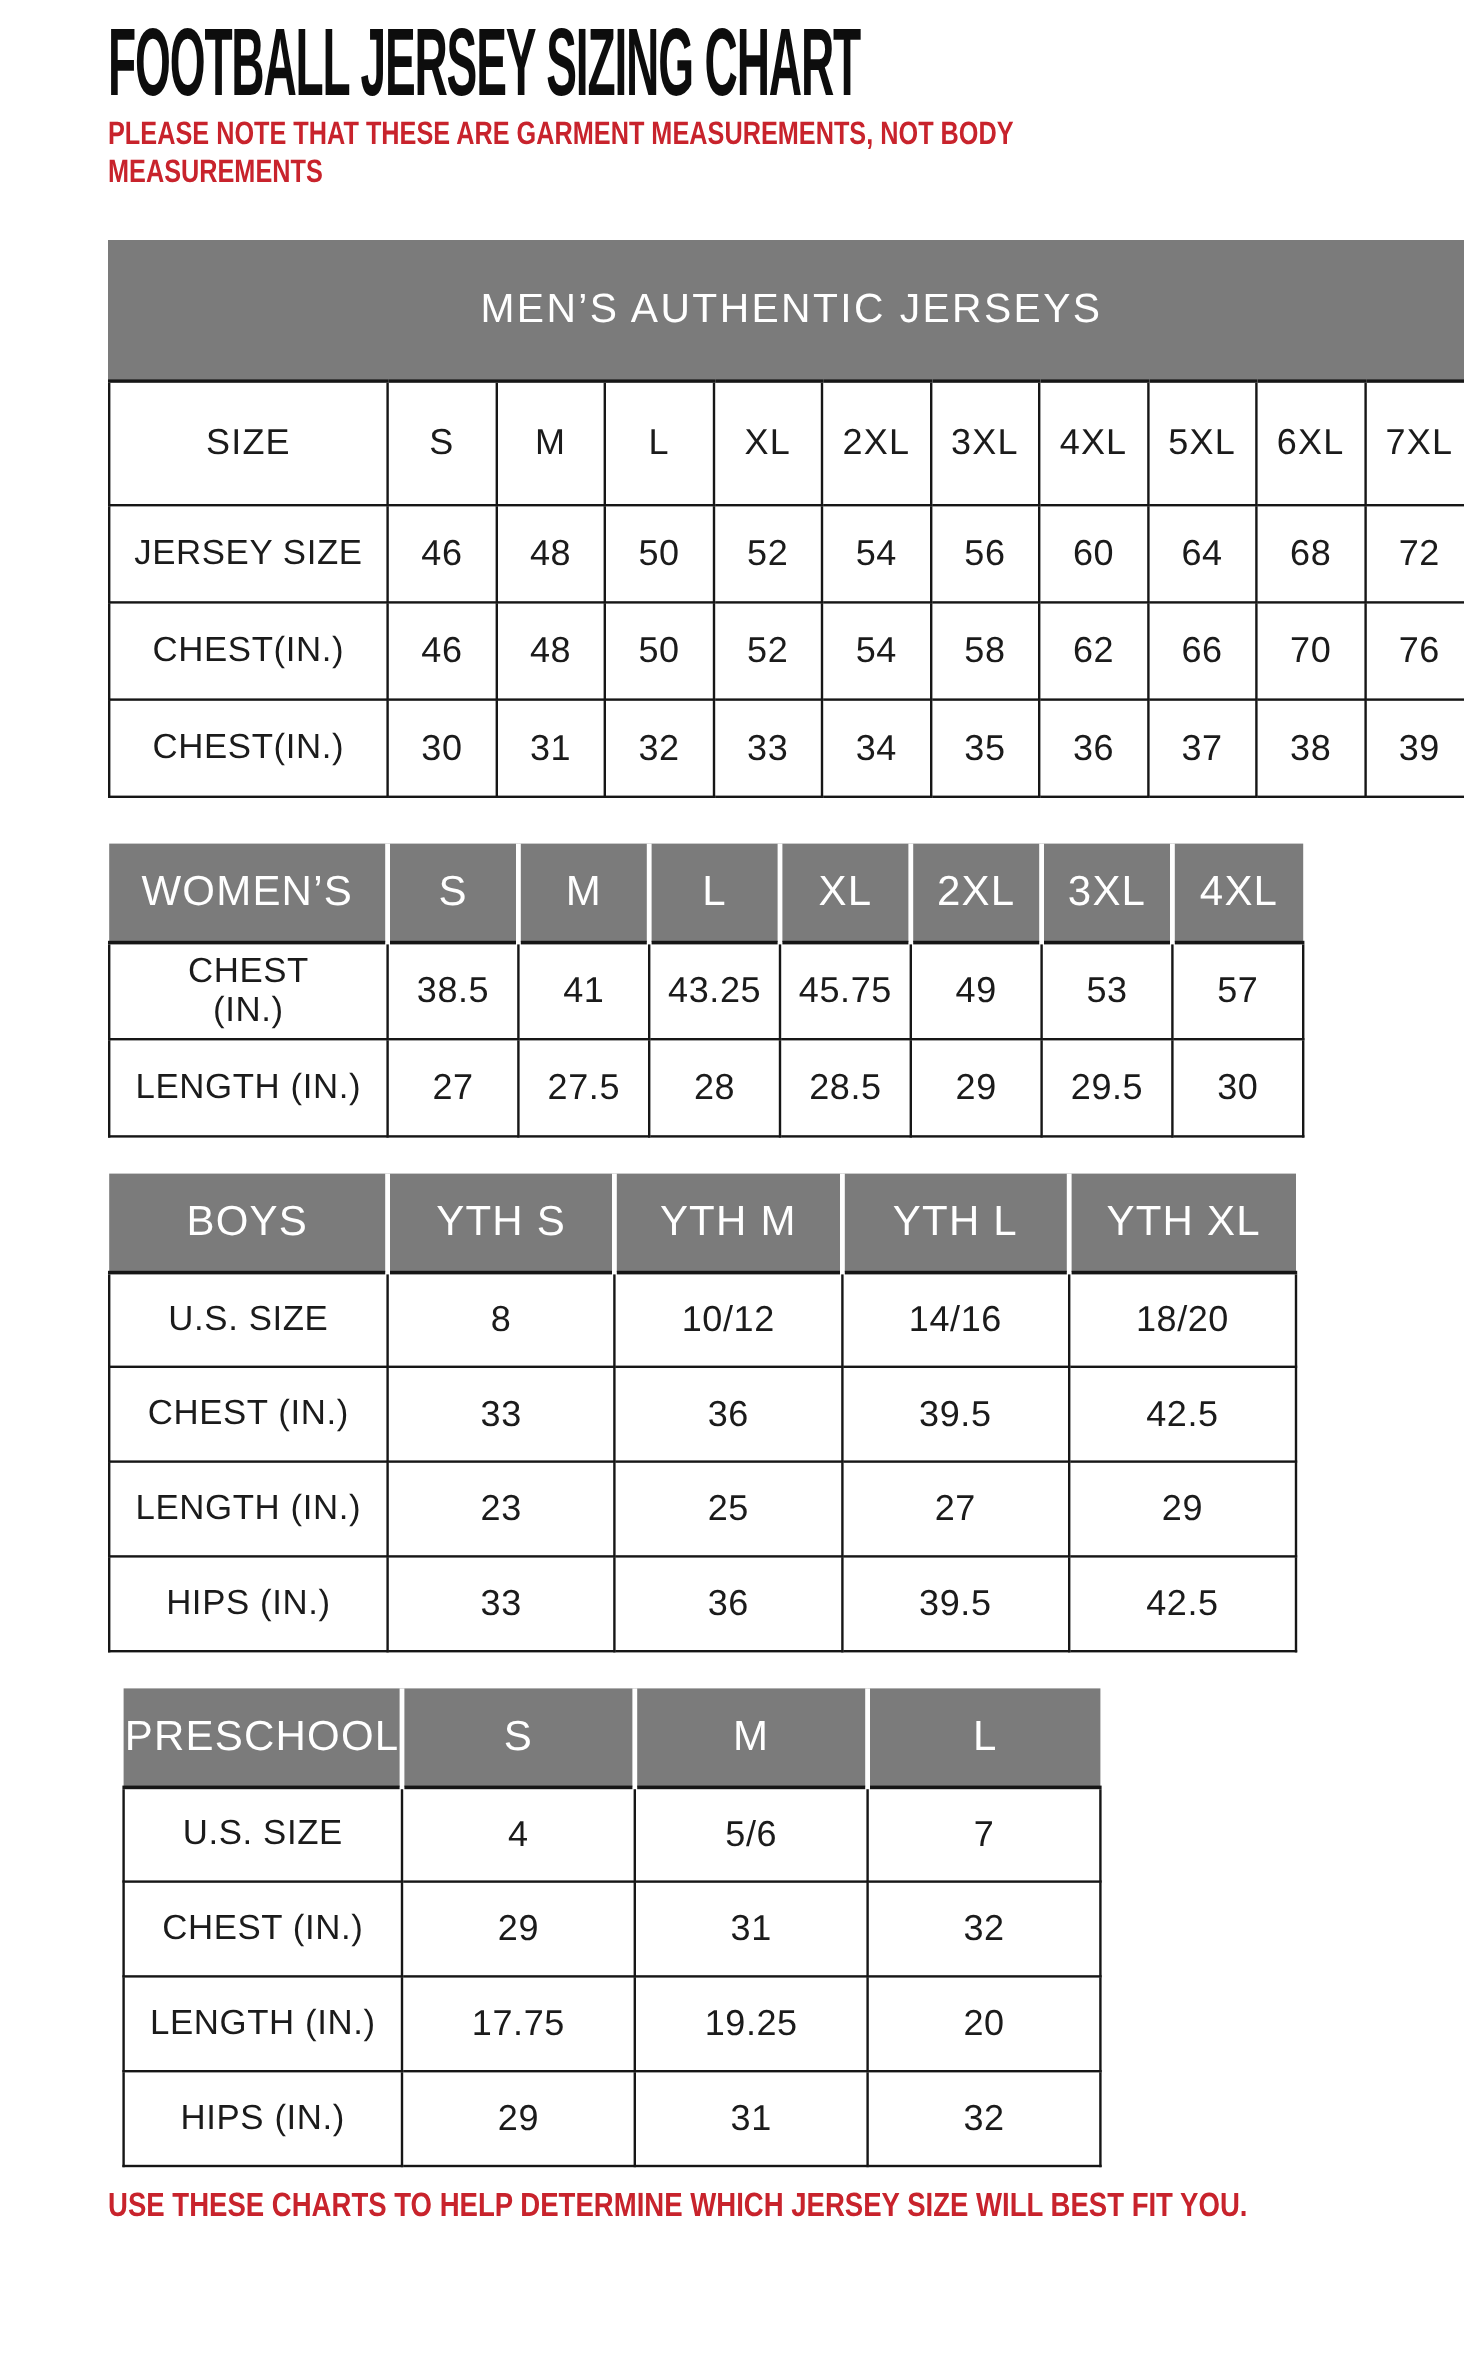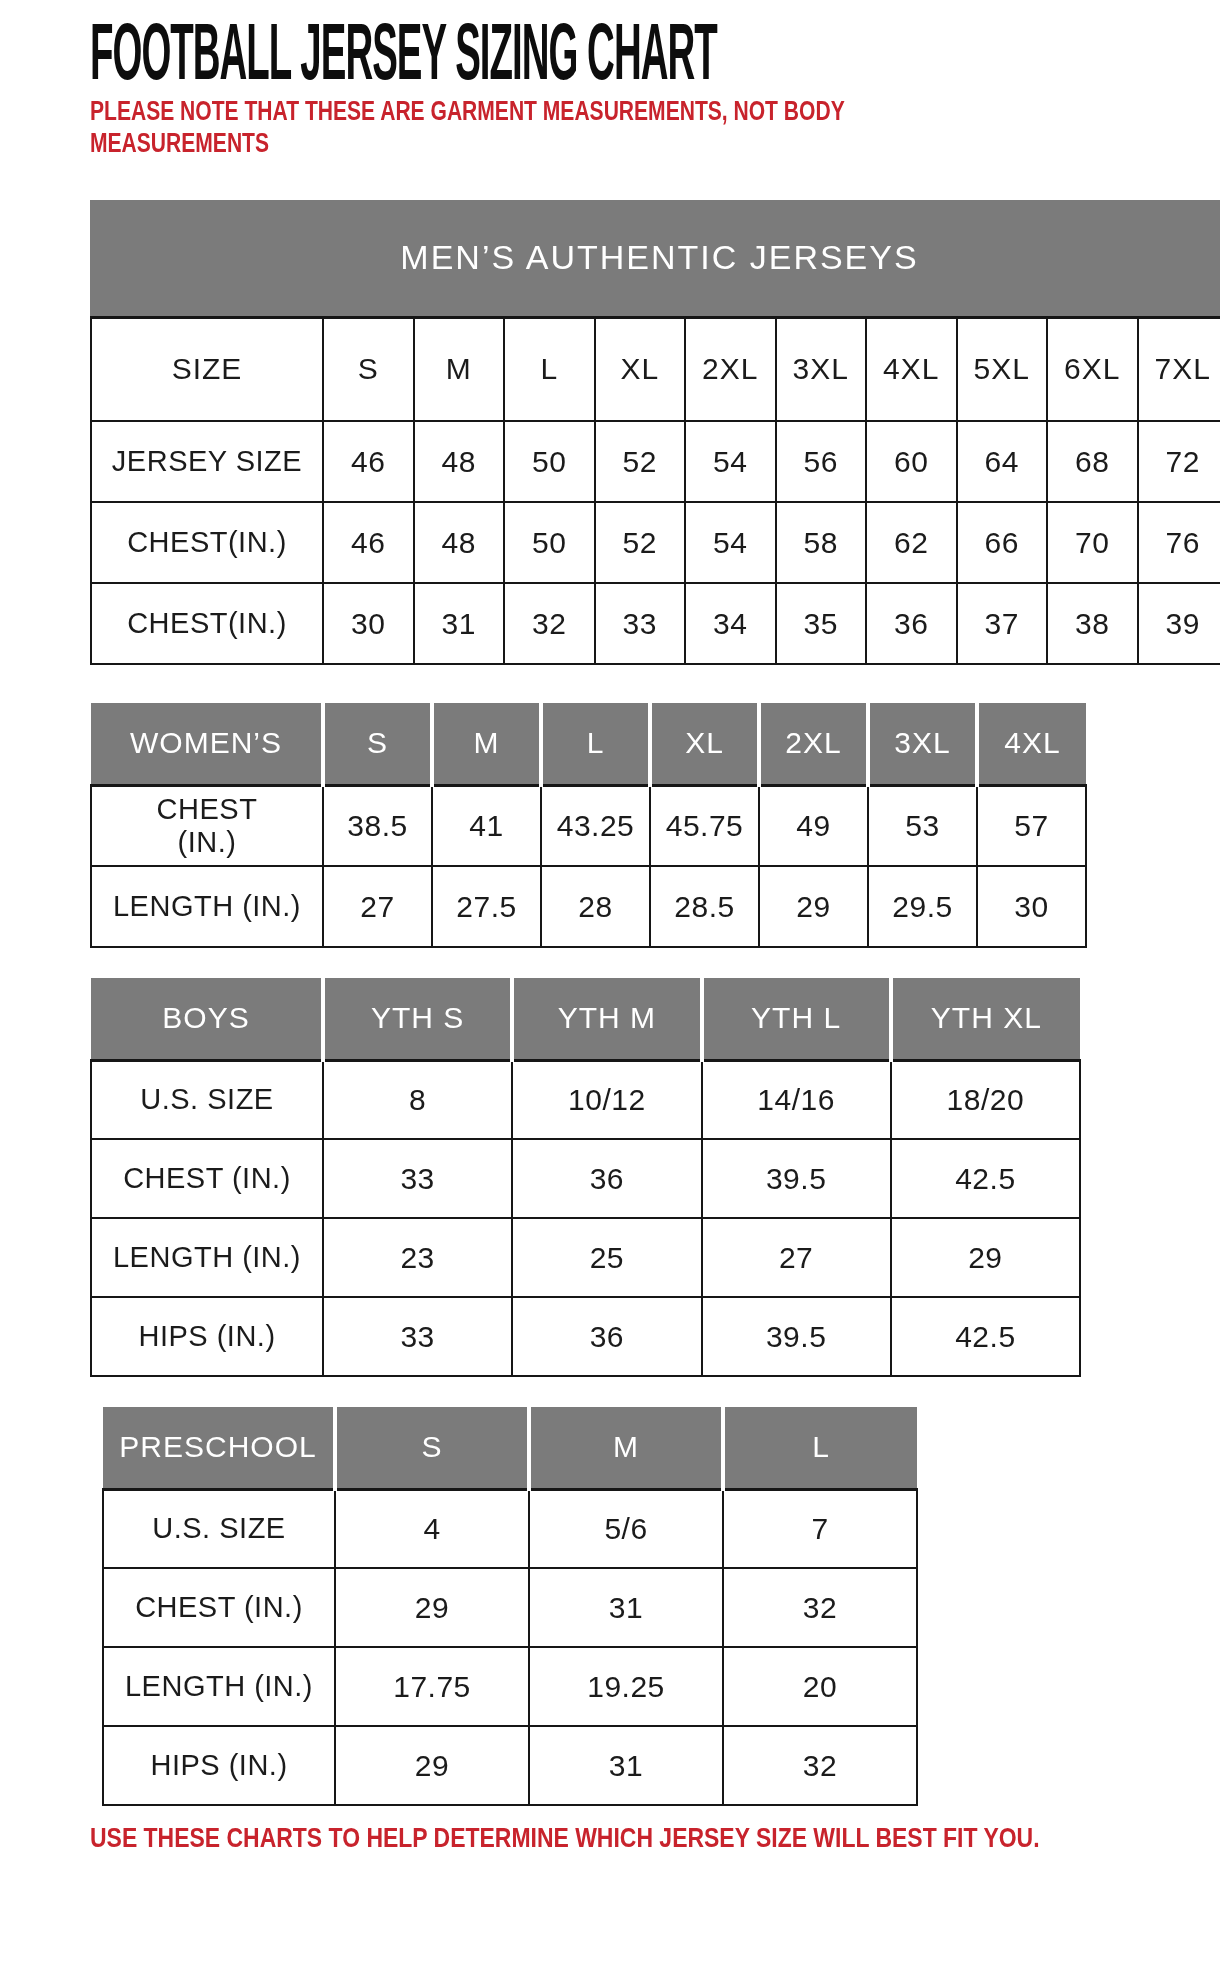--- a/index.html
+++ b/index.html
@@ -45,21 +45,21 @@
   .t-mens table.grid{width:1139px;}
   .t-womens table.grid{width:997px;}
   .t-boys table.grid{width:991px;}
   .t-preschool table.grid{width:816px;}
 
   .cell-corner,.cell-label{width:232px;}
 
   
   thead.gray th{
     background:var(--gray);color:#ffffff;font-weight:normal;
-    font-size:30px;letter-spacing:1px;height:82px;
+    font-size:35px;letter-spacing:1px;height:82px;
     border:none;border-right:4px solid #ffffff;
     border-bottom:3px solid var(--line);
   }
   thead.gray th:last-child{border-right:none;}
 
   
   thead.plain th{
     background:#ffffff;color:var(--ink);font-weight:normal;
     font-size:30px;letter-spacing:1px;height:104px;
     border:2px solid var(--line);border-top:3px solid var(--line);

